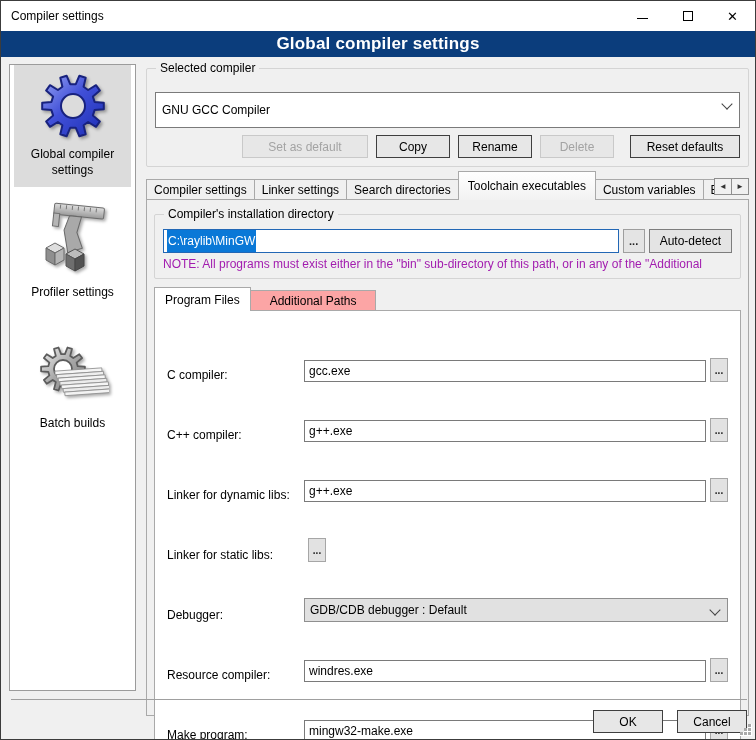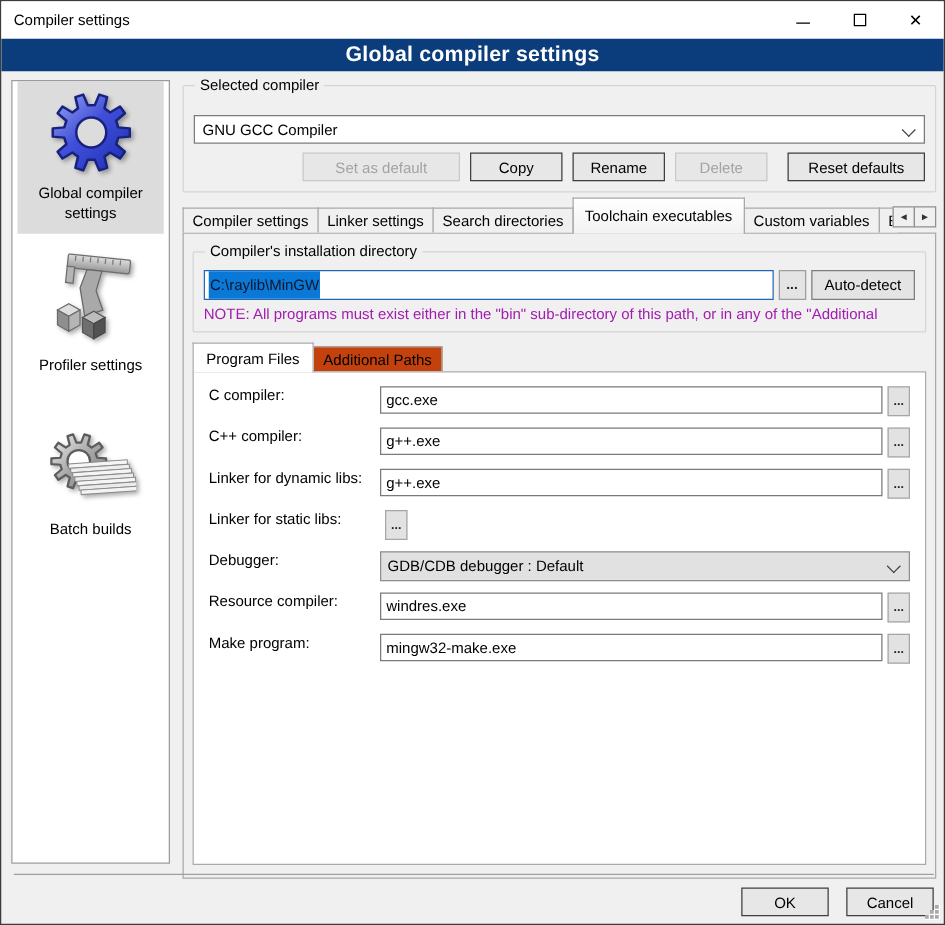--- a/index.html
+++ b/index.html
@@ -22,52 +22,52 @@
   .sidebar{position:absolute;left:8px;top:6px;width:127px;height:627px;background:#fff;border:1px solid #9b9b9b;box-sizing:border-box;display:flex;flex-direction:column;align-items:center;}
   .side-item{width:117px;display:flex;flex-direction:column;align-items:center;text-align:center;font-size:12px;color:#000;padding:7px 2px 9px;box-sizing:border-box;cursor:default;}
   .side-item.selected{background:#dcdcdc;}
   .side-item .ic{filter:drop-shadow(2px 2.5px 1.5px rgba(0,0,0,.32));}
   .side-label{margin-top:7px;line-height:1.3;}
   .mt2{margin-top:8px;} .mt3{margin-top:26px;}
   
   .main{position:absolute;left:145px;top:10px;width:603px;box-sizing:border-box;}
   .group{position:relative;border:1px solid #d4d4d4;border-radius:2px;padding:23px 8px 8px;box-sizing:border-box;}
   .group-label{position:absolute;top:-8px;left:9px;background:#f0f0f0;padding:0 4px;font-size:12px;color:#000;}
-  .combo{height:23px;border:1px solid #7a7a7a;background:#fff;display:flex;align-items:center;padding:0 24px 0 6px;font-size:12px;position:relative;box-sizing:border-box;}
+  .combo{height:36px;border:1px solid #7a7a7a;background:#fff;display:flex;align-items:center;padding:0 24px 0 6px;font-size:12px;position:relative;box-sizing:border-box;}
   .chev{position:absolute;right:8px;top:7px;width:7px;height:7px;border-right:1.4px solid #444;border-bottom:1.4px solid #444;transform:rotate(45deg);}
   .btnrow{display:flex;margin-top:7px;align-items:center;}
   .btn{height:23px;box-sizing:border-box;background:#e7e7e7;border:1px solid #3f3f3f;font-size:12px;display:flex;align-items:center;justify-content:center;padding:0 8px;color:#000;cursor:default;}
   .btn.disabled{border-color:#c9c9c9;color:#a3a3a3;}
   .w-setdef{width:126px;margin-left:auto;}
   .w-std{width:74px;margin-left:8px;}
   .w-reset{width:110px;margin-left:16px;}
   
   .tabstrip{display:flex;align-items:flex-end;height:23px;margin-top:9px;position:relative;padding-right:40px;}
   .tab{height:20px;box-sizing:border-box;border:1px solid #a9a9a9;border-bottom:none;background:#f0f0f0;display:flex;align-items:center;padding:0 7px;font-size:12px;margin-right:-1px;white-space:nowrap;cursor:default;}
   .tab.selected{position:relative;z-index:3;height:24px;margin-bottom:-1px;background:linear-gradient(#ffffff,#f2f2f2);padding:14px 9px;}
   .tab.clipped{max-width:46px;overflow:hidden;border-right:none;}
   .tabscroll{position:absolute;right:0;bottom:4px;display:flex;}
   .tsbtn{width:18px;height:17px;border:1px solid #8f8f8f;background:#f0f0f0;display:flex;align-items:center;justify-content:center;font-size:8px;color:#333;box-sizing:border-box;}
   .tsbtn + .tsbtn{margin-left:-1px;}
   .tabpage{border:1px solid #a9a9a9;background:#f0f0f0;height:517px;box-sizing:border-box;padding:10px 7px;display:flex;flex-direction:column;}
   
   .install{margin-top:4px;padding:14px 8px 7px;}
   .pathrow{display:flex;align-items:center;}
   .path-input{flex:1;height:24px;box-sizing:border-box;border:1px solid #2267b5;background:#fff;display:flex;align-items:center;padding:0 3px;font-size:12px;overflow:hidden;}
-  .path-sel{background:#0a78d7;color:#0f172a;padding:17px 1px;white-space:pre;}
+  .path-sel{background:#0a78d7;color:#ffffff;padding:17px 1px;white-space:pre;}
   .dots-btn{width:22px;height:24px;box-sizing:border-box;flex:none;margin-left:4px;background:#e4e4e4;border:1px solid #9e9e9e;font-size:11px;font-weight:bold;display:flex;align-items:center;justify-content:center;color:#222;}
   .autodetect{height:24px;box-sizing:border-box;flex:none;margin-left:4px;padding:0 10px;background:#e4e4e4;border:1px solid #7d7d7d;font-size:12px;display:flex;align-items:center;color:#000;}
   .note{margin-top:4px;font-size:12px;color:#a21caf;white-space:nowrap;overflow:hidden;}
   
   .inner-strip{display:flex;align-items:flex-end;height:23px;margin-top:8px;}
-  .itab{height:20px;box-sizing:border-box;border:1px solid #a9a9a9;border-bottom:none;background:#c2410c;display:flex;align-items:center;padding:0 8px;font-size:12px;margin-right:-1px;white-space:nowrap;cursor:default;}
+  .itab{height:20px;box-sizing:border-box;border:1px solid #a9a9a9;border-bottom:none;background:#fca5a5;display:flex;align-items:center;padding:0 19px;font-size:12px;margin-right:-1px;white-space:nowrap;cursor:default;}
   .itab.selected{position:relative;z-index:3;height:24px;margin-bottom:-1px;background:#ffffff;padding:0 10px;}
   .page-white{flex:1;background:#fff;border:1px solid #a9a9a9;box-sizing:border-box;padding:11px 12px;}
   
-  .frow{display:flex;align-items:flex-start;margin-bottom:9px;}
+  .frow{display:flex;align-items:flex-end;margin-bottom:9px;margin-top:36px;}
   .flabel{width:137px;flex:none;font-size:12px;color:#000;}
   .finput{flex:1;min-width:0;height:22px;box-sizing:border-box;border:1px solid #7a7a7a;background:#fff;font-size:12px;padding:0 4px;}
   .fdots{width:18px;height:24px;box-sizing:border-box;flex:none;margin-left:4px;background:#e2e2e2;border:1px solid #a6a6a6;font-size:10px;font-weight:bold;display:flex;align-items:center;justify-content:center;color:#222;}
   .fcombo{flex:1;height:24px;box-sizing:border-box;border:1px solid #8f8f8f;background:#e1e1e1;display:flex;align-items:center;padding:0 24px 0 5px;font-size:12px;position:relative;}
   
   .footer{position:absolute;left:10px;right:8px;top:641px;border-top:1px solid #9f9f9f;padding-top:10px;display:flex;justify-content:flex-end;gap:14px;}
   .footer .btn{width:70px;}
   
   .grip{position:absolute;right:3px;bottom:3px;width:12px;height:12px;}
   .grip i{position:absolute;width:3px;height:3px;background:#aaa;border-right:1px solid #fff;border-bottom:1px solid #fff;box-sizing:content-box;}

